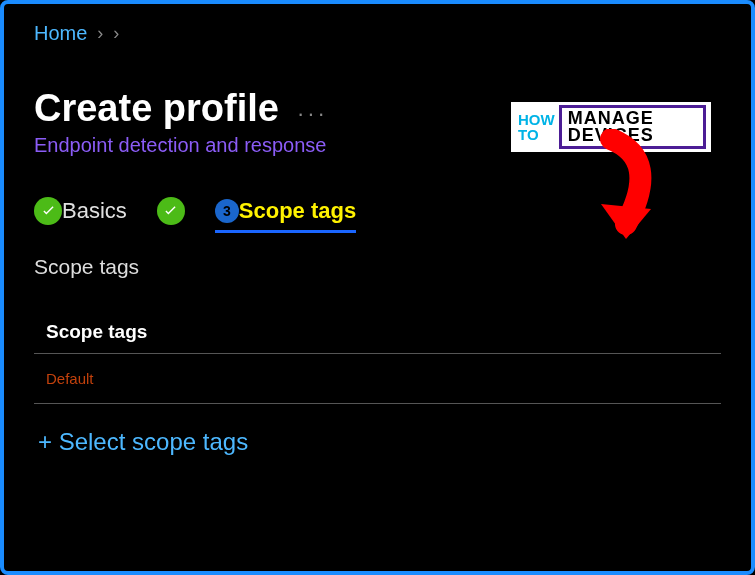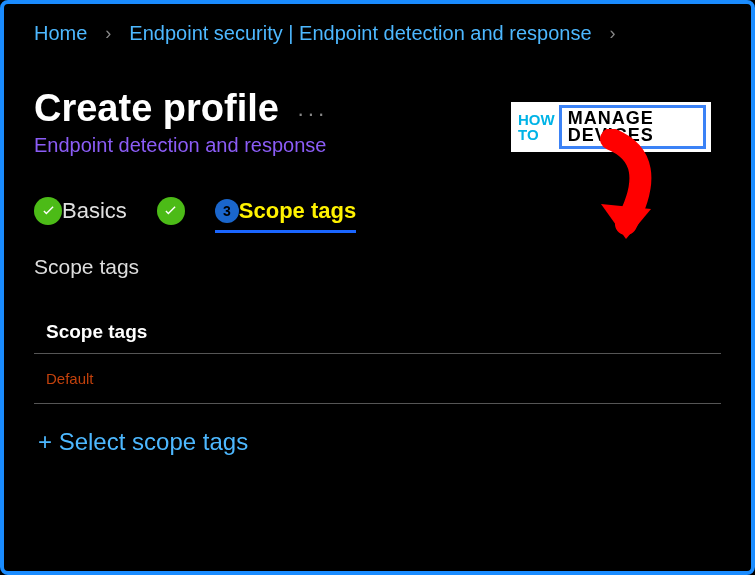--- a/index.html
+++ b/index.html
@@ -19,21 +19,21 @@
       color: #fff;
     }
     .container {
       padding: 18px 30px;
     }
     .breadcrumb {
       font-size: 20px;
       margin-bottom: 8px;
       display: flex;
       align-items: center;
-      gap: 18px;
+      gap: 10px;
       white-space: nowrap;
     }
     .breadcrumb a {
       color: #4db8ff;
       text-decoration: none;
       cursor: pointer;
     }
     .breadcrumb .separator {
       color: #888;
       font-size: 18px;
@@ -80,21 +80,21 @@
       margin-left: 4px;
     }
     .logo-howto span {
       font-size: 15px;
       font-weight: 900;
       color: #00b3e6;
       line-height: 1;
       font-family: Arial Black, sans-serif;
     }
     .logo-box {
-      border: 3px solid #3b82f6;
+      border: 3px solid #4c1d95;
       padding: 2px 6px;
       display: flex;
       flex-direction: column;
       line-height: 0.95;
       flex: 1;
       margin-right: 2px;
     }
     .logo-box span {
       font-size: 18px;
       font-weight: 900;
@@ -191,21 +191,20 @@
     }
   </style>
 </head>
 <body>
 
 <div class="container">
 
   <div class="breadcrumb">
     <a>Home</a>
     <span class="separator">›</span>
-    <a>Endpoint security | Endpoint detection and response</a>
     <span class="separator">›</span>
   </div>
 
   <div class="page-title-row">
     <h1 class="page-title">Create profile</h1>
     <span class="title-ellipsis">···</span>
   </div>
   <div class="page-subtitle">Endpoint detection and response</div>
 
   <div class="steps">

